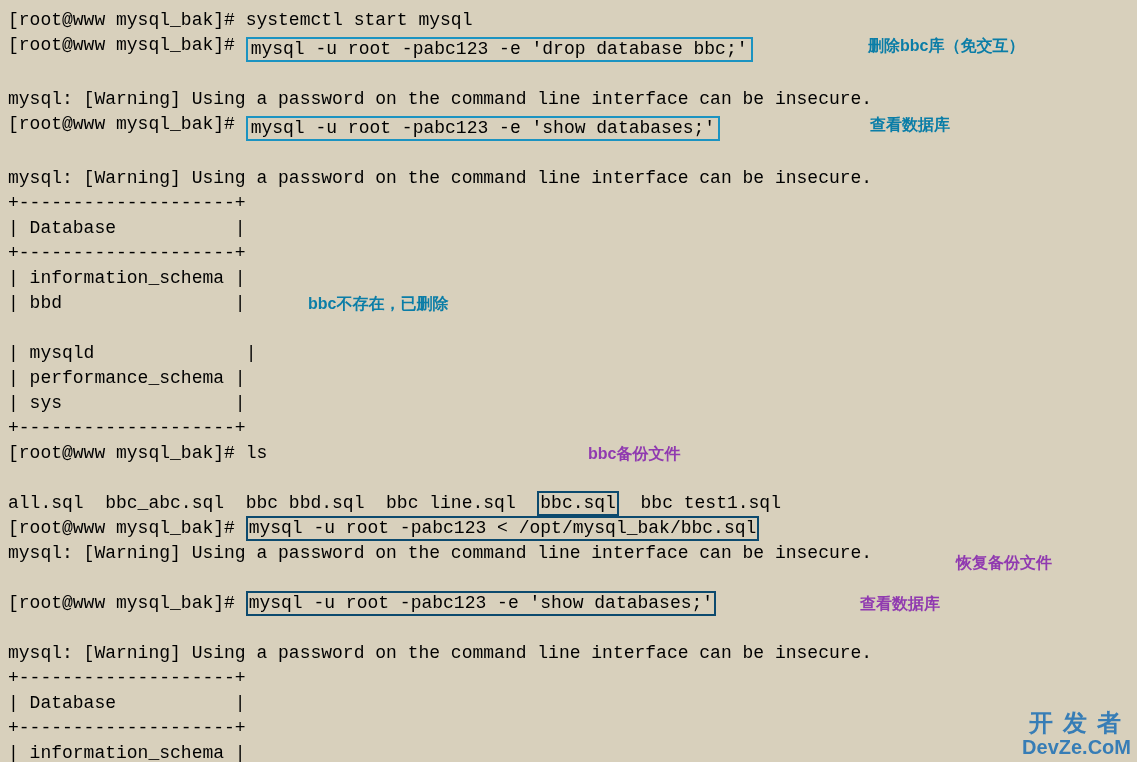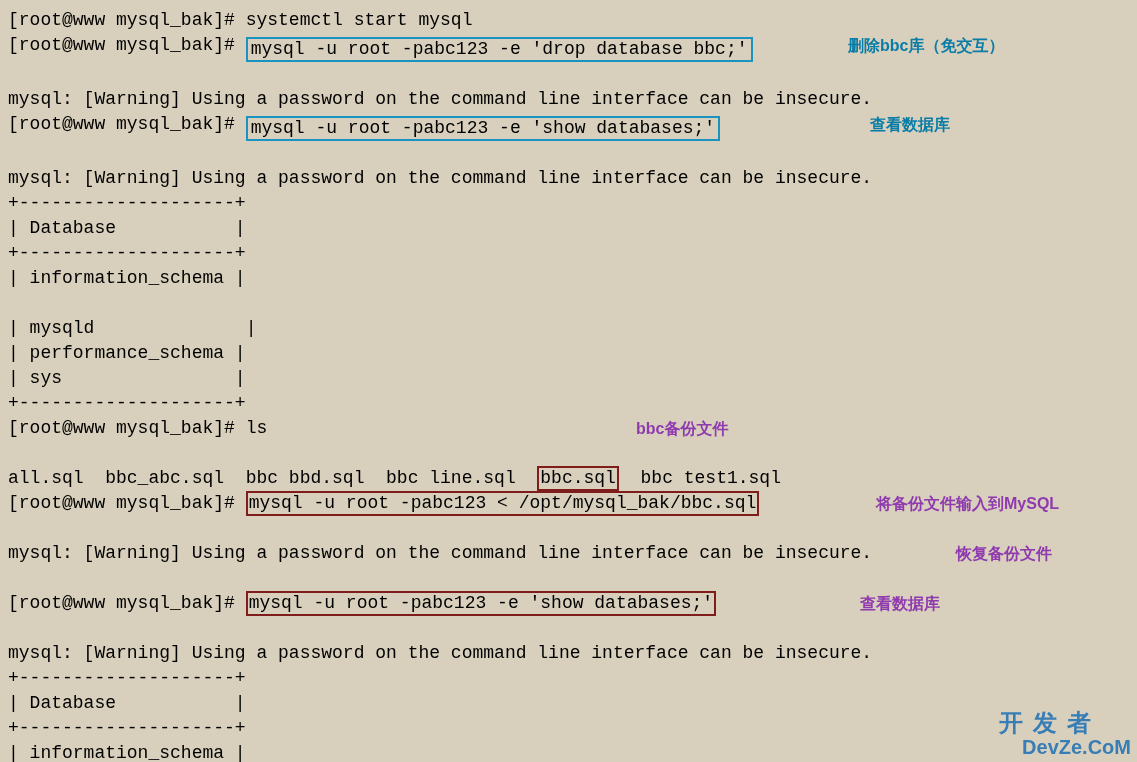--- a/index.html
+++ b/index.html
@@ -11,75 +11,76 @@
     line-height: 25px;
     color: #000;
     width: 1137px;
     height: 762px;
     box-sizing: border-box;
     overflow: hidden;
     position: relative;
   }
   .row { white-space: pre; position: relative; }
   .box-cyan { border: 2px solid #1b93c1; padding: 0 3px; display: inline-block; line-height: 20px; height: 21px; vertical-align: top; margin-top:4px;}
-  .box-purple { border: 2px solid #7f1d1d; padding: 0 1px; display: inline-block; line-height:20px; height:21px; vertical-align: top; }
+  .box-purple { border: 2px solid #0c4a6e; padding: 0 1px; display: inline-block; line-height:20px; height:21px; vertical-align: top; }
   .ann-cyan { color: #0a7da7; font-family: "Microsoft YaHei", sans-serif; font-weight: 700; font-size: 16px; }
   .ann-purple { color: #903ab0; font-family: "Microsoft YaHei", sans-serif; font-weight: 700; font-size: 16px; }
   .annot { position: absolute; }
   .watermark {
     position: absolute;
     right: 6px;
     bottom: 4px;
+    text-align: right;
     font-family: "Microsoft YaHei", sans-serif;
     color: #1b6fb5;
     font-weight: 700;
     line-height: 1.1;
   }
   .watermark .wm-cn { font-size: 24px; letter-spacing: 10px; opacity:0.85;}
   .watermark .wm-en { font-size: 20px; font-family: Arial, sans-serif; letter-spacing:0px; opacity:0.85;margin-left:23px;}
 </style>
 </head>
 <body>
 
 <div class="row"><span>[root@www mysql_bak]# </span><span>systemctl start mysql</span></div>
 
 <div class="row"><span>[root@www mysql_bak]# </span><span class="box-cyan">mysql -u root -pabc123 -e 'drop database bbc;'</span>
-  <span class="annot ann-cyan" style="left:840px; top:0;">删除bbc库（免交互）</span>
+  <span class="annot ann-cyan" style="left:860px; top:0;">删除bbc库（免交互）</span>
 </div>
 
 <div class="row">mysql: [Warning] Using a password on the command line interface can be insecure.</div>
 
 <div class="row"><span>[root@www mysql_bak]# </span><span class="box-cyan">mysql -u root -pabc123 -e 'show databases;'</span>
   <span class="annot ann-cyan" style="left:862px; top:0;">查看数据库</span>
 </div>
 
 <div class="row">mysql: [Warning] Using a password on the command line interface can be insecure.</div>
 <div class="row">+--------------------+</div>
 <div class="row">| Database           |</div>
 <div class="row">+--------------------+</div>
 <div class="row">| information_schema |</div>
-<div class="row">
+<div class="row"><span>| bbd                |</span>
+  <span class="annot ann-cyan" style="left:300px; top:0;">bbc不存在，已删除</span>
 </div>
 <div class="row">| mysqld              |</div>
 <div class="row">| performance_schema |</div>
 <div class="row">| sys                |</div>
 <div class="row">+--------------------+</div>
 
 <div class="row"><span>[root@www mysql_bak]# </span><span>ls</span>
-  <span class="annot ann-purple" style="left:580px; top:0;margin-left:48px;">bbc备份文件</span>
+  <span class="annot ann-purple" style="left:580px; top:0;">bbc备份文件</span>
 </div>
 
 <div class="row"><span>all.sql  bbc_abc.sql  bbc bbd.sql  bbc line.sql  </span><span class="box-purple">bbc.sql</span><span>  bbc test1.sql</span></div>
 
 <div class="row"><span>[root@www mysql_bak]# </span><span class="box-purple">mysql -u root -pabc123 &lt; /opt/mysql_bak/bbc.sql</span>
-  <span class="annot ann-purple" style="left:868px; top:0;">将备份文件输入到MySQL</span>
 </div>
 
 <div class="row"><span>mysql: [Warning] Using a password on the command line interface can be insecure.</span>
-  <span class="annot ann-purple" style="left:948px; top:0;">恢复备份文件</span>
+  <span class="annot ann-purple" style="left:948px; top:9px;">恢复备份文件</span>
 </div>
 
 <div class="row"><span>[root@www mysql_bak]# </span><span class="box-purple">mysql -u root -pabc123 -e 'show databases;'</span>
   <span class="annot ann-purple" style="left:852px; top:0;">查看数据库</span>
 </div>
 
 <div class="row">mysql: [Warning] Using a password on the command line interface can be insecure.</div>
 <div class="row">+--------------------+</div>
 <div class="row">| Database           |</div>
 <div class="row">+--------------------+</div>

